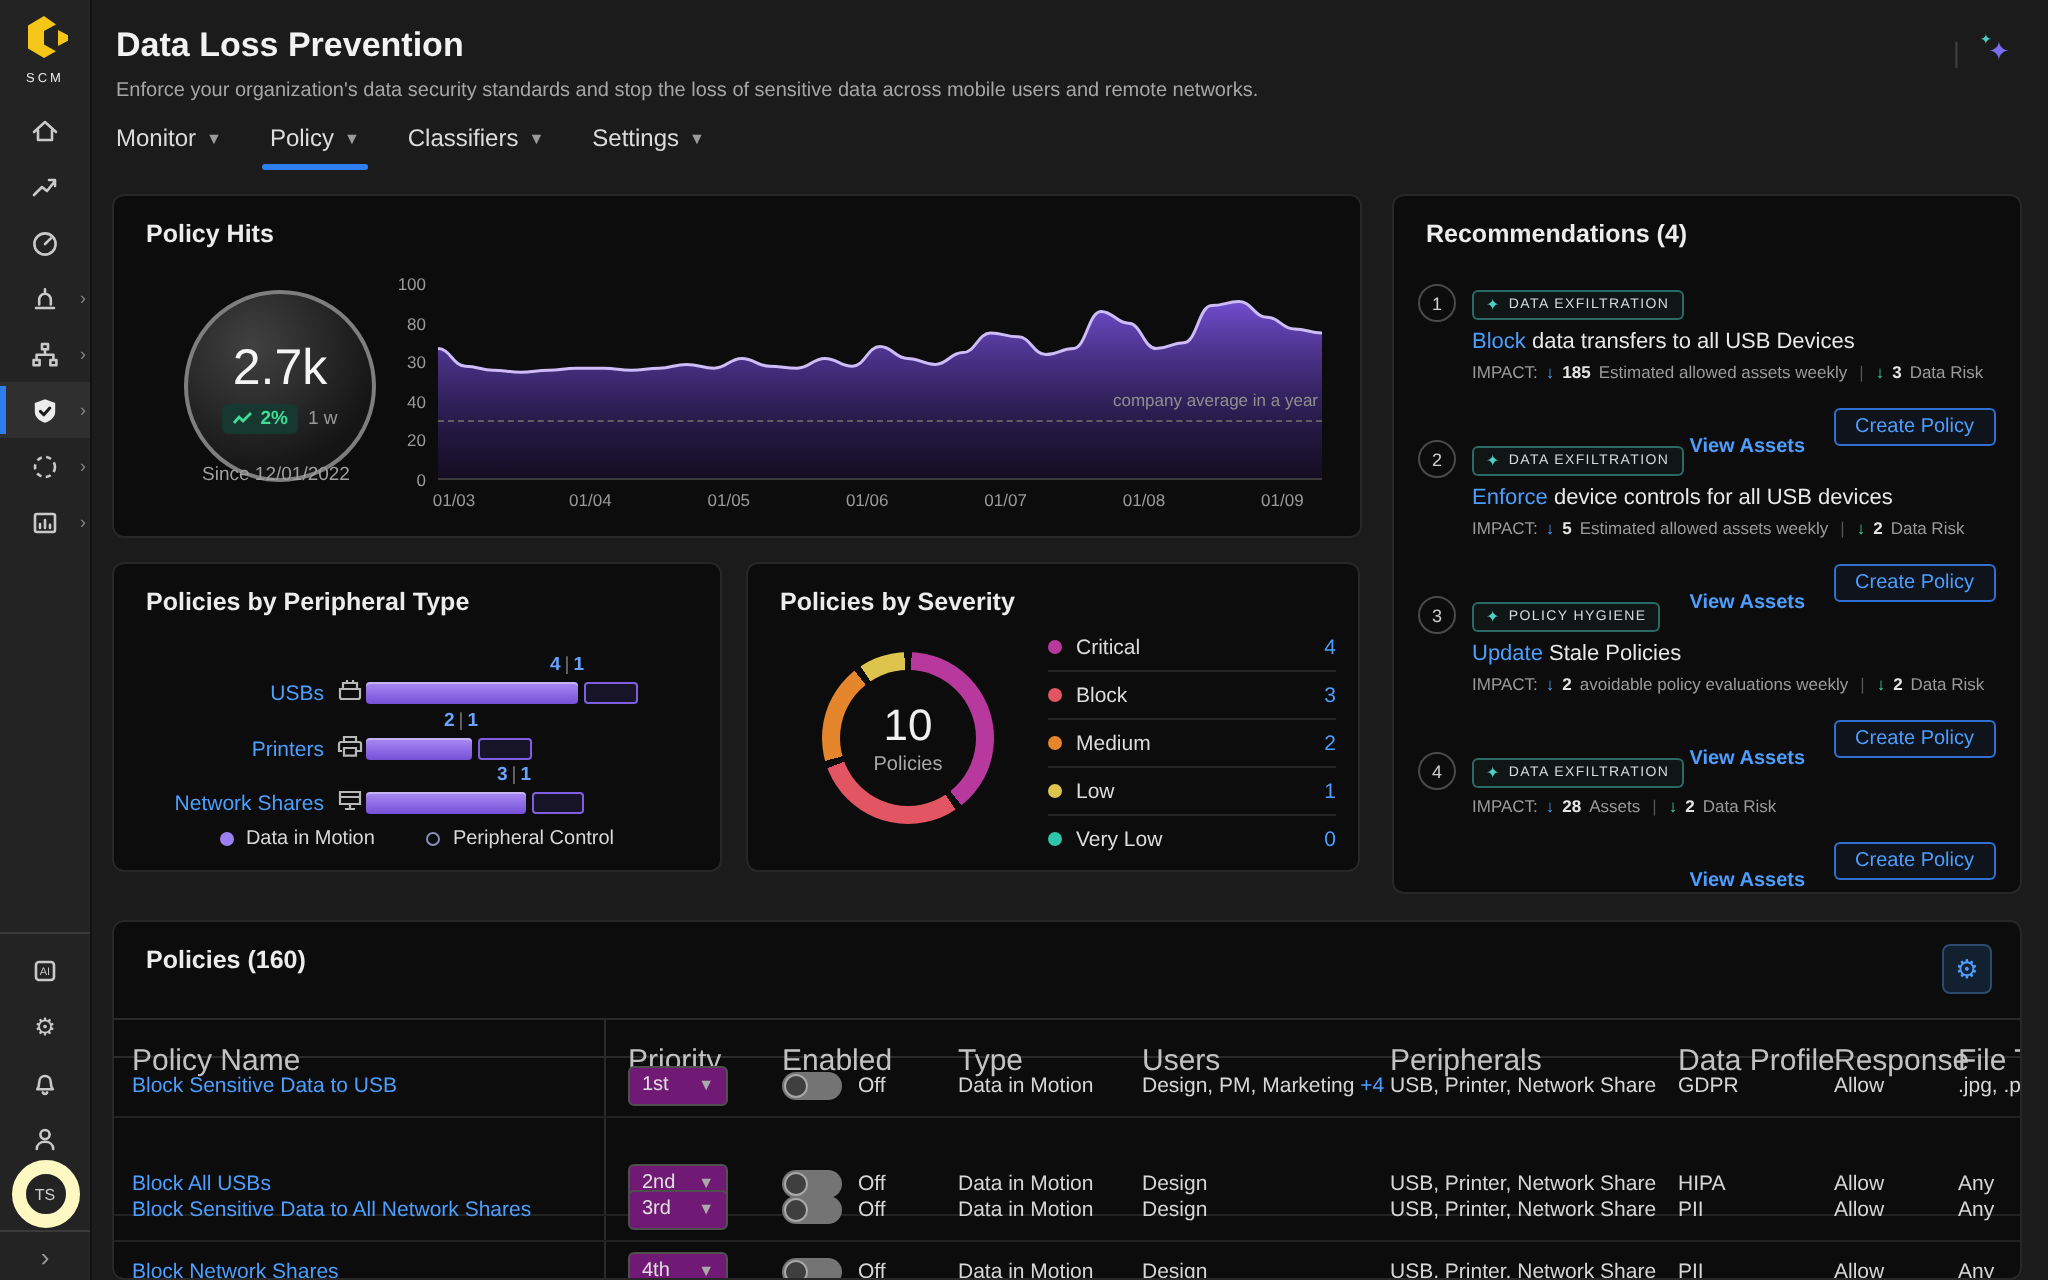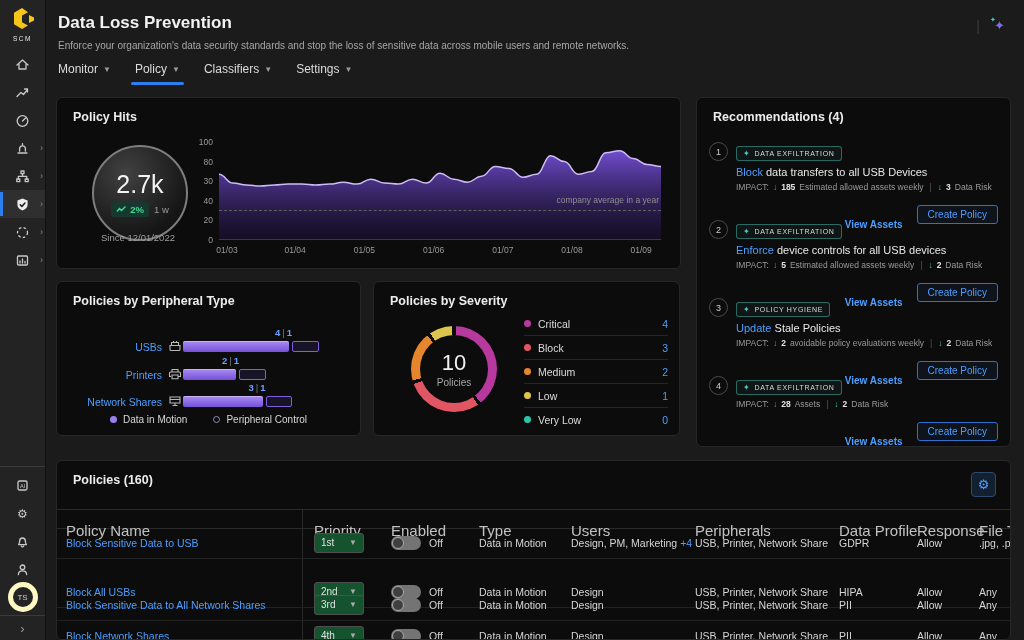--- a/index.html
+++ b/index.html
@@ -11,21 +11,21 @@
   #sidebar{position:absolute;left:0;top:0;width:45px;height:640px;background:#232323;border-right:1px solid #111;display:flex;flex-direction:column;align-items:center;z-index:5;}
   #logo{margin-top:8px;text-align:center;}
   #logo-text{font-size:6.5px;letter-spacing:1.5px;color:#e8e8e8;margin-top:1px;}
   #side-top{margin-top:8px;display:flex;flex-direction:column;align-items:stretch;width:100%;}
   .side-item{height:28px;display:flex;align-items:center;justify-content:center;position:relative;cursor:pointer;color:#c9c9c9;width:100%;}
   .side-item svg{display:block;}
   .side-item .chev{position:absolute;right:2px;font-size:9px;color:#8a8a8a;line-height:1;}
   .side-item.active{background:#2f2f2f;}
   .side-item.active::before{content:"";position:absolute;left:0;top:2px;bottom:2px;width:3px;background:#2d7ff0;}
   #side-bottom{margin-top:auto;width:100%;display:flex;flex-direction:column;align-items:stretch;border-top:1px solid #3a3a3a;padding-top:4px;}
-  .avatar{width:20px;height:20px;border-radius:50%;border:5px solid #fef9c3;color:#cfcfcf;font-size:8px;display:flex;align-items:center;justify-content:center;margin:8px auto;}
+  .avatar{width:20px;height:20px;border-radius:50%;border:7px solid #fef9c3;color:#cfcfcf;font-size:8px;display:flex;align-items:center;justify-content:center;margin:8px auto;}
   #collapse-row{height:24px;border-top:1px solid #3a3a3a;margin-top:4px;display:flex;align-items:center;justify-content:center;color:#9a9a9a;font-size:13px;cursor:pointer;width:100%;}
   
   #page-title{left:58px;top:13px;font-size:17px;font-weight:600;color:#f2f2f2;}
   #page-subtitle{left:58px;top:40px;font-size:10px;color:#a6a6a6;}
   #header-right{right:14px;top:16px;display:flex;align-items:center;gap:10px;}
   .hdr-div{color:#3d3d3d;font-size:14px;}
   .sparkles{position:relative;width:20px;height:20px;cursor:pointer;}
   .sparkles .s1{position:absolute;left:4px;top:2px;color:#7b6cf0;font-size:13px;}
   .sparkles .s2{position:absolute;left:0px;top:0px;color:#4dd0c4;font-size:7px;}
   #tabs{left:58px;top:62px;display:flex;gap:24px;}
@@ -92,21 +92,21 @@
   .create-policy{font-family:inherit;font-size:10px;color:#4d9fff;background:rgba(20,35,60,.35);border:1px solid #2f6fd0;border-radius:3px;padding:3px 10px;cursor:pointer;}
   
   #tbl-gear{position:absolute;right:14px;top:11px;width:23px;height:23px;border:1px solid #2c4a6e;border-radius:4px;background:#13202f;color:#4d9fff;font-size:13px;display:flex;align-items:center;justify-content:center;cursor:pointer;}
   #tbl-head{position:absolute;left:0;right:0;top:48px;height:18px;border-top:1px solid #2a2a2a;border-bottom:1px solid #2a2a2a;}
   .th{position:absolute;top:12px;font-size:15px;color:#c2c2c2;white-space:nowrap;}
   #tbl-vline{position:absolute;left:245px;top:48px;bottom:0;width:1px;background:#2a2a2a;}
   .trow{position:absolute;left:0;right:0;height:31px;border-bottom:1px solid #222;}
   .td{position:absolute;top:50%;transform:translateY(-50%);font-size:10.5px;color:#d6d6d6;white-space:nowrap;}
   .td.link{color:#4d9fff;cursor:pointer;}
   .td .extra{color:#4d9fff;}
-  .psel{width:50px;height:20px;border:1px solid #4f4f4f;border-radius:3px;background:#14532d;color:#e0e0e0;font-size:10px;display:flex;align-items:center;justify-content:space-between;padding:0 6px;box-sizing:border-box;cursor:pointer;}
+  .psel{width:50px;height:20px;border:1px solid #4f4f4f;border-radius:3px;background:#701a75;color:#e0e0e0;font-size:10px;display:flex;align-items:center;justify-content:space-between;padding:0 6px;box-sizing:border-box;cursor:pointer;}
   .psel .pchev{font-size:8px;color:#aaa;}
   .tog-wrap{display:flex;align-items:center;gap:8px;}
   .toggle{width:30px;height:14px;border-radius:7px;background:#747474;position:relative;cursor:pointer;}
   .toggle::after{content:"";position:absolute;left:1px;top:1px;width:12px;height:12px;border-radius:50%;background:#3f3f3f;border:1px solid #a8a8a8;box-sizing:border-box;}
 </style>
 </head>
 <body>
 
 <nav id="sidebar">
   <div id="logo">

